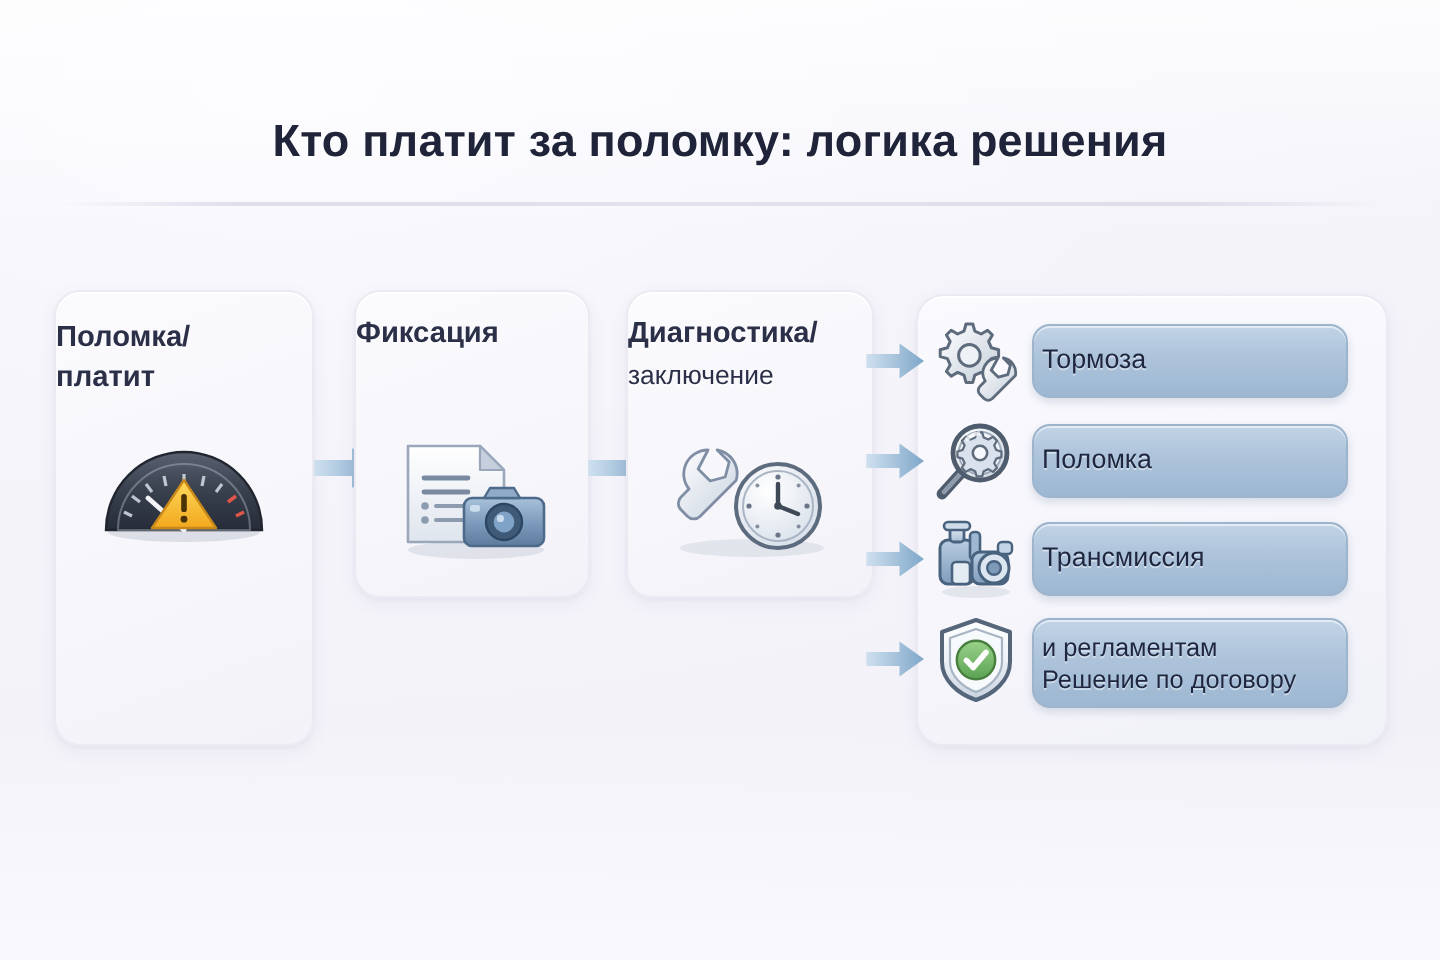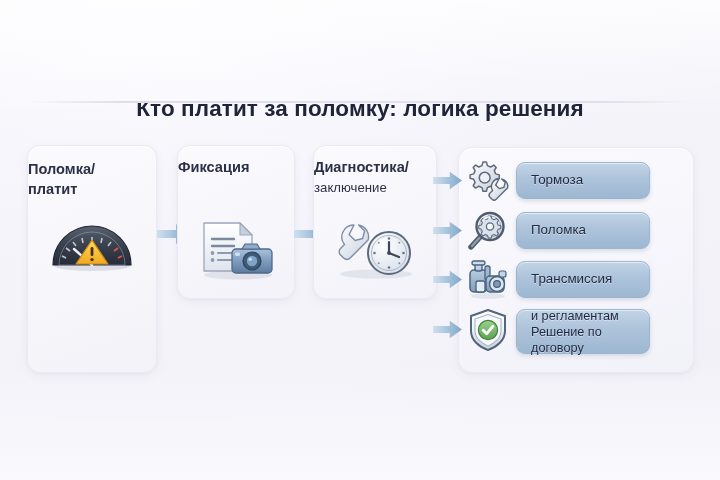--- a/index.html
+++ b/index.html
@@ -21,21 +21,20 @@
   .sheen-b{left:0;bottom:0;width:720px;height:120px;
     background:linear-gradient(0deg,#fdfcff 0%, rgba(255,255,255,0) 100%);opacity:.7;}
 
   
   .title{
     position:absolute;left:0;top:58px;width:720px;text-align:center;
     font-size:22.5px;font-weight:600;letter-spacing:.1px;
     color:#20243a;
     text-shadow:0 1px 0 rgba(255,255,255,.9);
     white-space:nowrap;
-    margin-top:38px;
   }
   .title-rule{
     position:absolute;left:30px;top:101px;width:660px;height:2px;
     background:linear-gradient(90deg, rgba(210,210,226,0) 0%, #dedde9 14%, #e2e1ed 50%, #dedde9 86%, rgba(210,210,226,0) 100%);
     border-radius:2px;
   }
 
   
   .card{
     position:absolute;
@@ -66,26 +65,26 @@
 
   
   .ico{position:absolute;}
   .ico svg{display:block;overflow:visible;}
 
   
   .arrow{position:absolute;}
 
   
   .pill{
-    position:absolute;left:516px;width:134px;border-radius:9px;
+    position:absolute;left:516px;width:158px;border-radius:9px;
     background:linear-gradient(180deg,#c2d4e6 0%, #aec4db 42%, #9db7d2 100%);
     border:1px solid #9db4cd;
     box-shadow:0 2px 4px rgba(85,108,140,.20), inset 0 1px 0 rgba(255,255,255,.55);
     display:flex;align-items:center;
-    box-sizing:border-box;padding:0 14px;
+    box-sizing:border-box;padding:0 4px;
   }
   .pill span{
     font-size:13.4px;color:#1f2740;font-weight:500;line-height:1.26;
     text-shadow:0 1px 0 rgba(255,255,255,.45);
   }
   #pill0{top:162px;height:37px;}
   #pill1{top:212px;height:37px;}
   #pill2{top:261px;height:37px;}
   #pill3{top:309px;height:45px;}
   #pill3 span{font-size:12.7px;}

